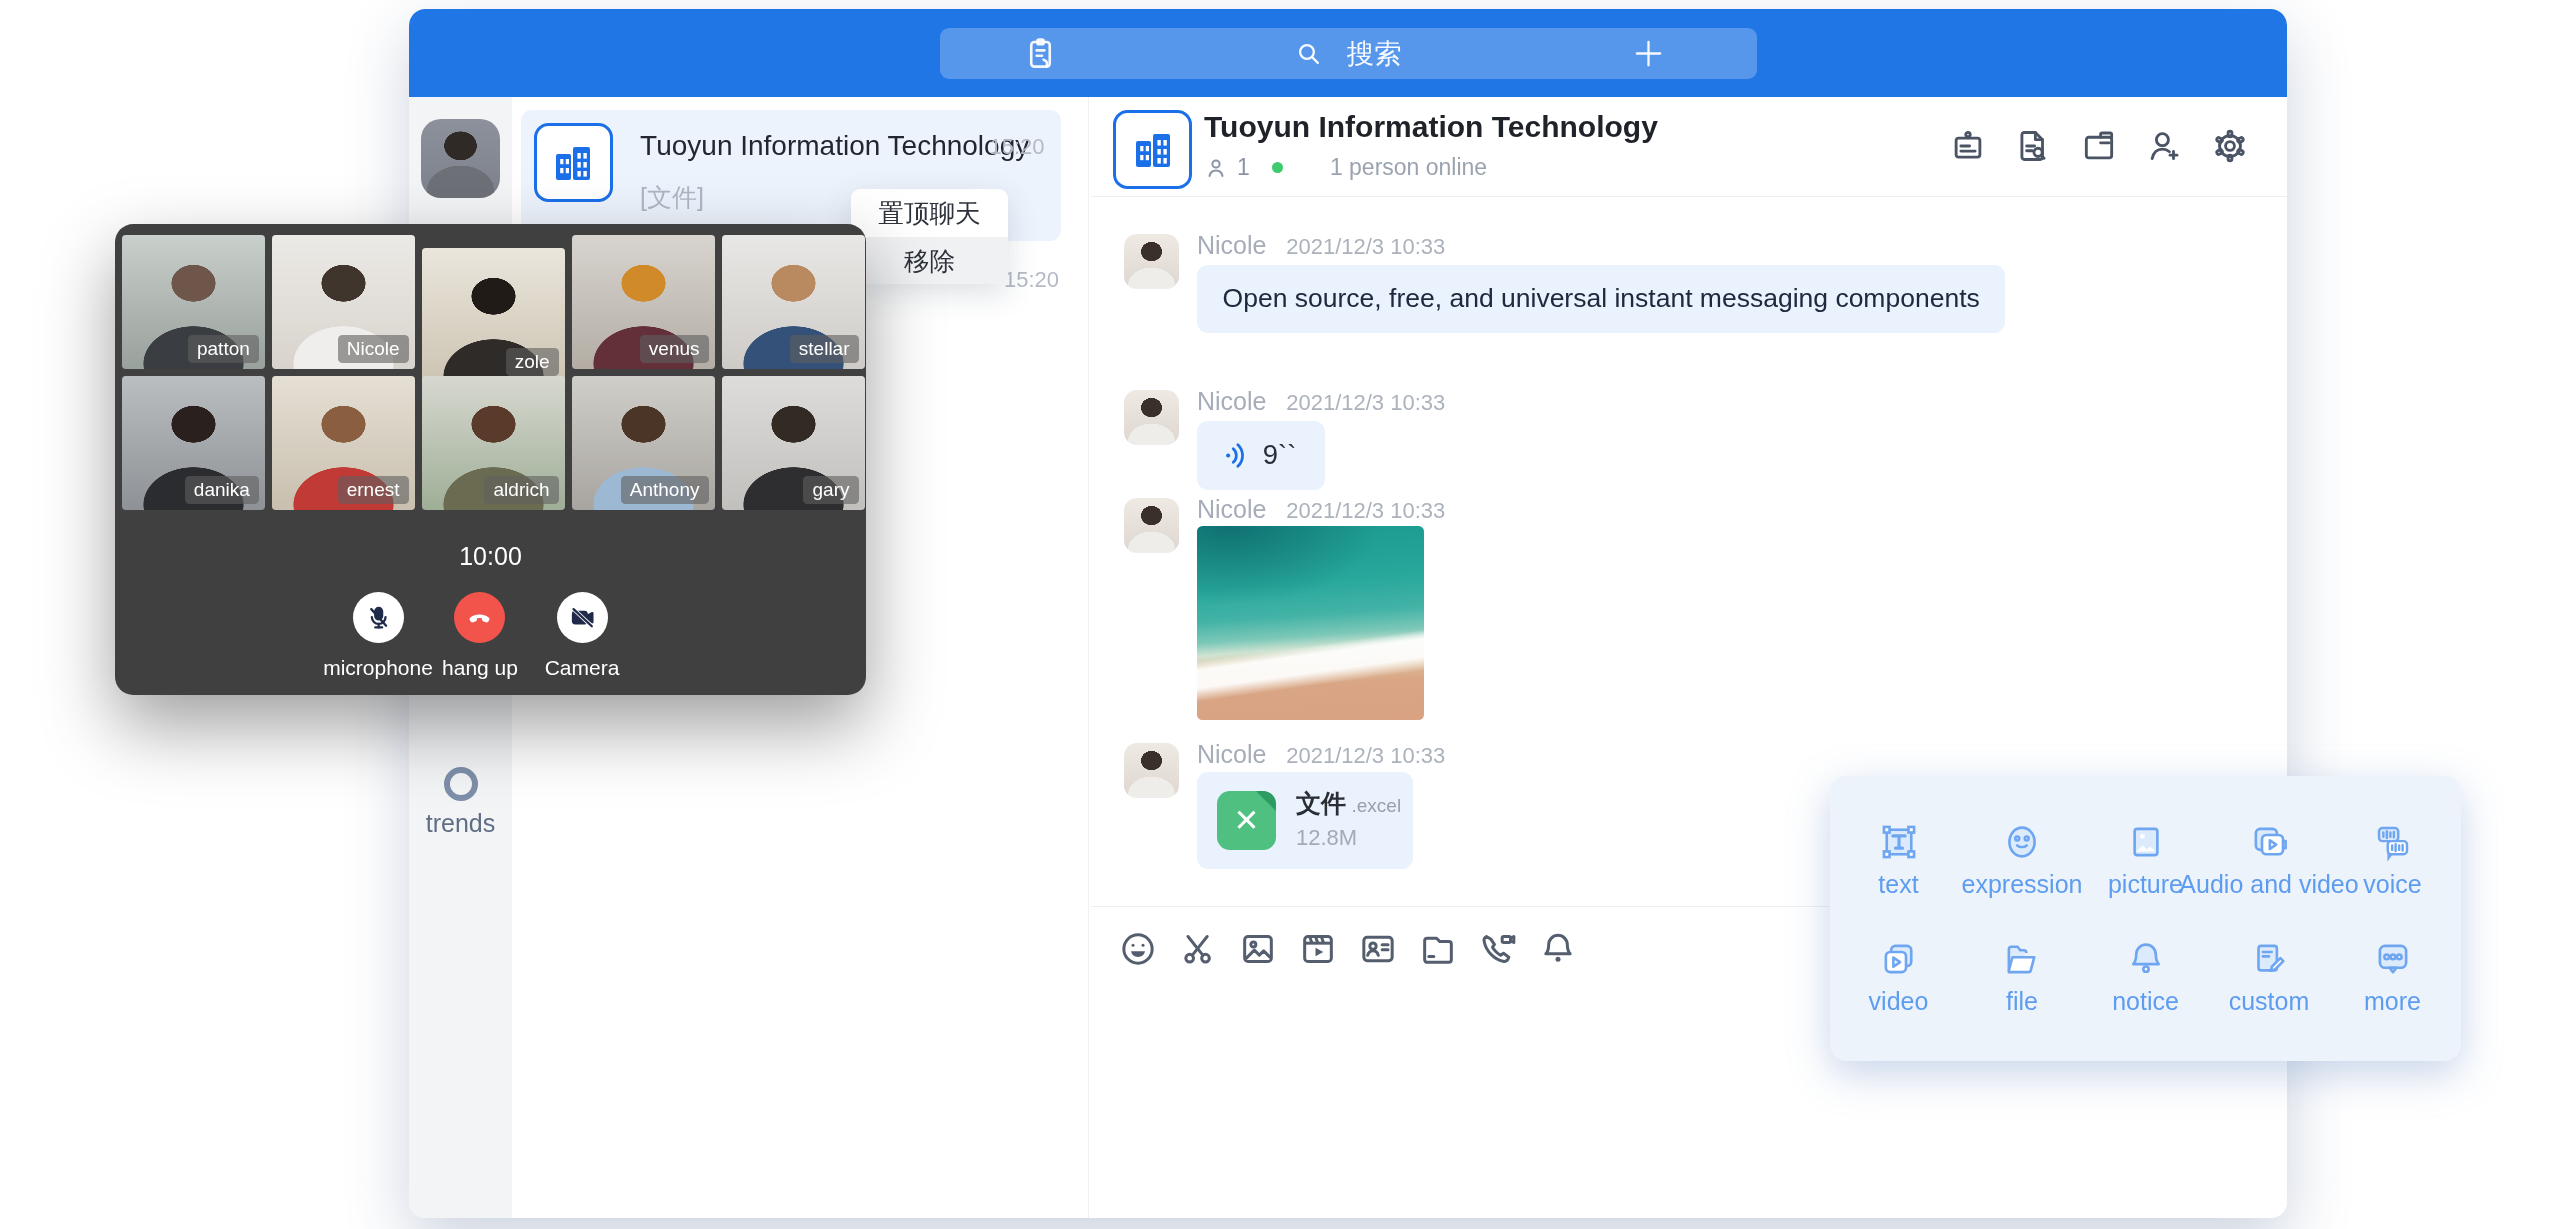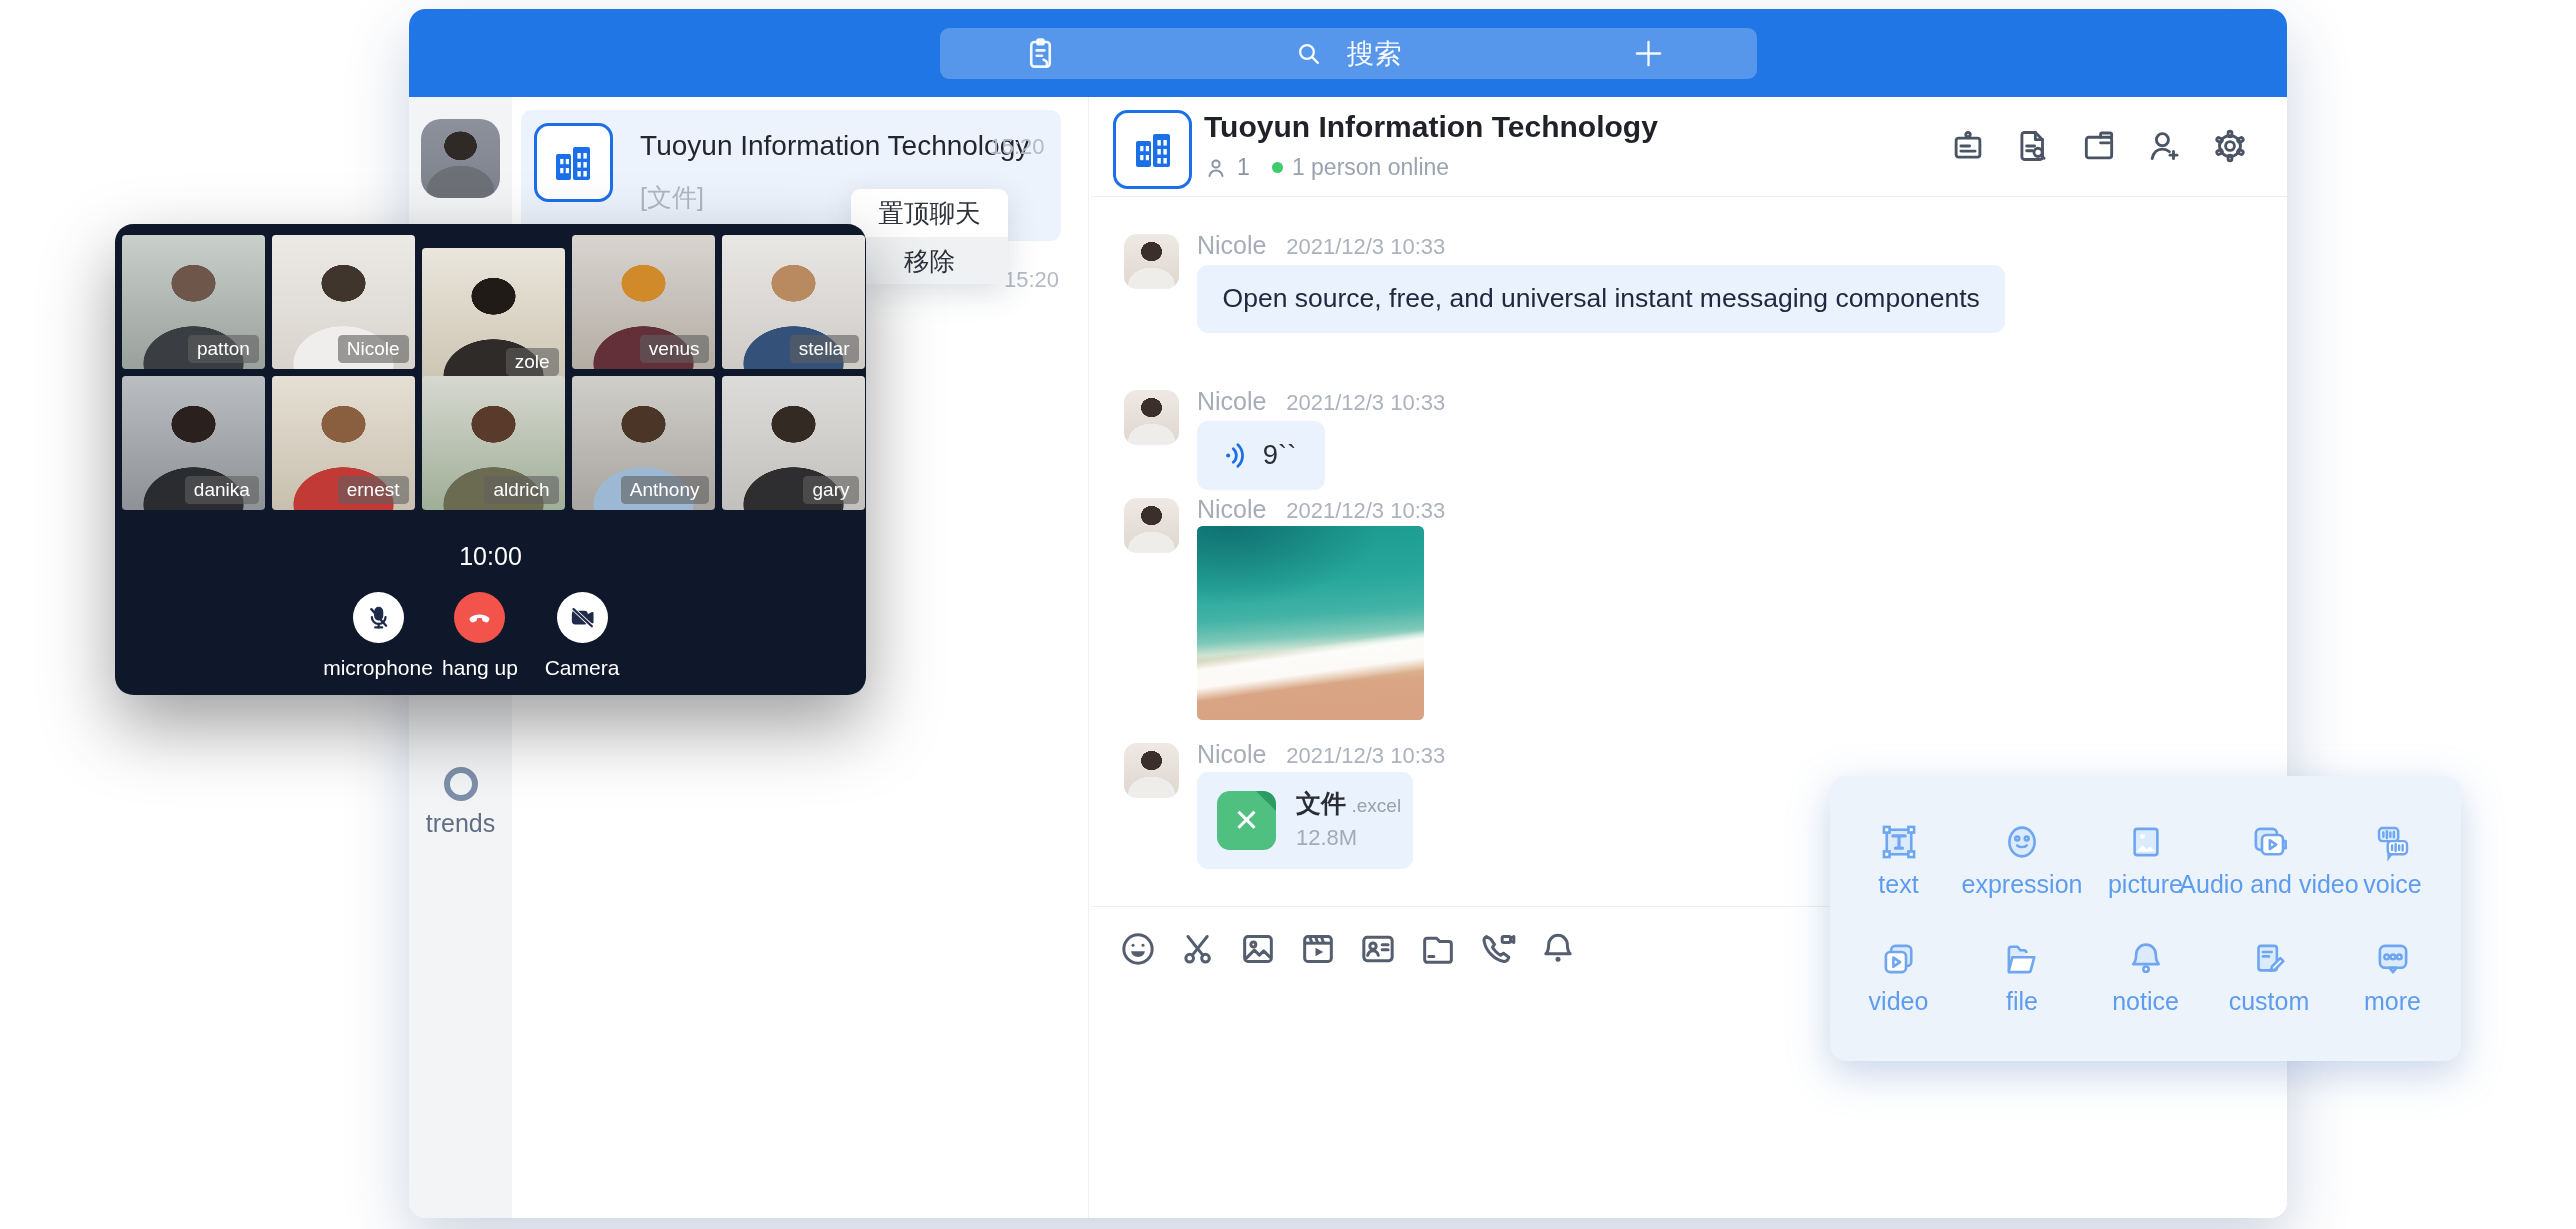--- a/index.html
+++ b/index.html
@@ -36,21 +36,21 @@
     box-shadow:0 9.1px 31px rgba(40,60,90,.16);z-index:30;overflow:hidden;}
   .ctx-item{width:100%;height:48px;display:flex;align-items:center;justify-content:center;font-size:25.6px;color:#2e323b;}
   .ctx-item.hover{background:#f0f1f3;}
   
   #chat{position:absolute;left:682px;top:88px;right:0;bottom:0;background:#fff;border-radius:0 0 16.5px 0;}
   #chat-header{position:absolute;left:0;top:0;right:0;height:99px;border-bottom:1.8px solid #edeff1;}
   #chat-header .org-ico{position:absolute;left:22px;top:12.8px;}
   #chat-title{position:absolute;left:113px;top:12.8px;font-size:30px;font-weight:700;color:#1f2229;white-space:nowrap;}
   #chat-meta{position:absolute;left:113px;top:57px;display:flex;align-items:center;gap:9.1px;font-size:23px;color:#8a94a6;}
   .dot-green{width:11px;height:11px;border-radius:50%;background:#3dcb6c;margin-left:12.8px;}
-  #chat-meta .online{color:#9aa3af;}
+  #chat-meta .online{color:#9aa3af;margin-left:38px;}
   #header-tools{position:absolute;right:37px;top:29px;display:flex;gap:25.6px;}
   .htool{width:40px;height:40px;display:flex;align-items:center;justify-content:center;}
   
   .msg{position:absolute;left:33px;}
   .msg .avatar{position:absolute;left:0;top:9.1px;width:55px;height:55px;border-radius:12.8px;
     background:radial-gradient(20px 18.3px at 50% 32%,#3a2f2a 0 52%,transparent 53%),
                radial-gradient(33px 24px at 50% 92%,#efedea 0 70%,transparent 71%),
                linear-gradient(#efe9e4,#ded7d0);}
   .msg .nameline{position:absolute;left:73px;top:5.5px;white-space:nowrap;font-size:25px;color:#a6acb8;}
   .msg .nameline .time{font-size:22px;color:#acb2bc;margin-left:12.8px;}
@@ -65,21 +65,21 @@
   #file-ico{position:absolute;left:20px;top:19px;width:59px;height:59px;border-radius:12.8px;background:#4fc080;overflow:hidden;
     display:flex;align-items:center;justify-content:center;color:#fff;font-size:31px;font-weight:700;}
   #file-ico:before{content:"";position:absolute;right:0;top:0;border:10px solid #2e9b63;border-left-color:transparent;border-bottom-color:transparent;border-radius:0 12.8px 0 5.5px;}
   #file-name{position:absolute;left:99px;top:14.6px;font-size:25px;color:#2a2d34;font-weight:700;white-space:nowrap;}
   #file-ext{font-size:19px;color:#98a0ac;font-weight:400;margin-left:5.5px;}
   #file-size{position:absolute;left:99px;top:53px;font-size:22px;color:#a3abb6;}
   
   #chat-toolbar{position:absolute;left:0;top:809px;right:14.6px;height:84px;border-top:1.8px solid #edeff1;display:flex;align-items:center;gap:20px;padding-left:27.4px;}
   .tbi{width:40px;height:40px;display:flex;align-items:center;justify-content:center;}
   
-  #call{position:absolute;left:115px;top:224px;width:751px;height:471px;border-radius:18.3px;background:#0f172a;
+  #call{position:absolute;left:115px;top:224px;width:751px;height:471px;border-radius:18.3px;background:#404040;
     box-shadow:0 31px 73px rgba(0,0,0,.38);z-index:40;}
   .tile{position:absolute;width:143px;height:134px;border-radius:3.7px;overflow:hidden;}
   .tile .nm{position:absolute;right:6.4px;bottom:6.4px;background:rgba(95,95,95,.6);color:#fff;font-size:19px;padding:2.7px 9.1px;border-radius:4.6px;}
   .tile .ph{width:100%;height:100%;
     background:
      radial-gradient(42px 35px at 50% 36%,var(--head) 0 52%,transparent 53%),
      radial-gradient(71px 53px at 50% 96%,var(--body) 0 70%,transparent 71%),
      linear-gradient(var(--bg1),var(--bg2));}
   .t0{--bg1:#c9cfcb;--bg2:#99a19c;--body:#3a3d42;--head:#6e564a;}
   .t1{--bg1:#eceae6;--bg2:#d8d3cc;--body:#efeeec;--head:#40352d;}

